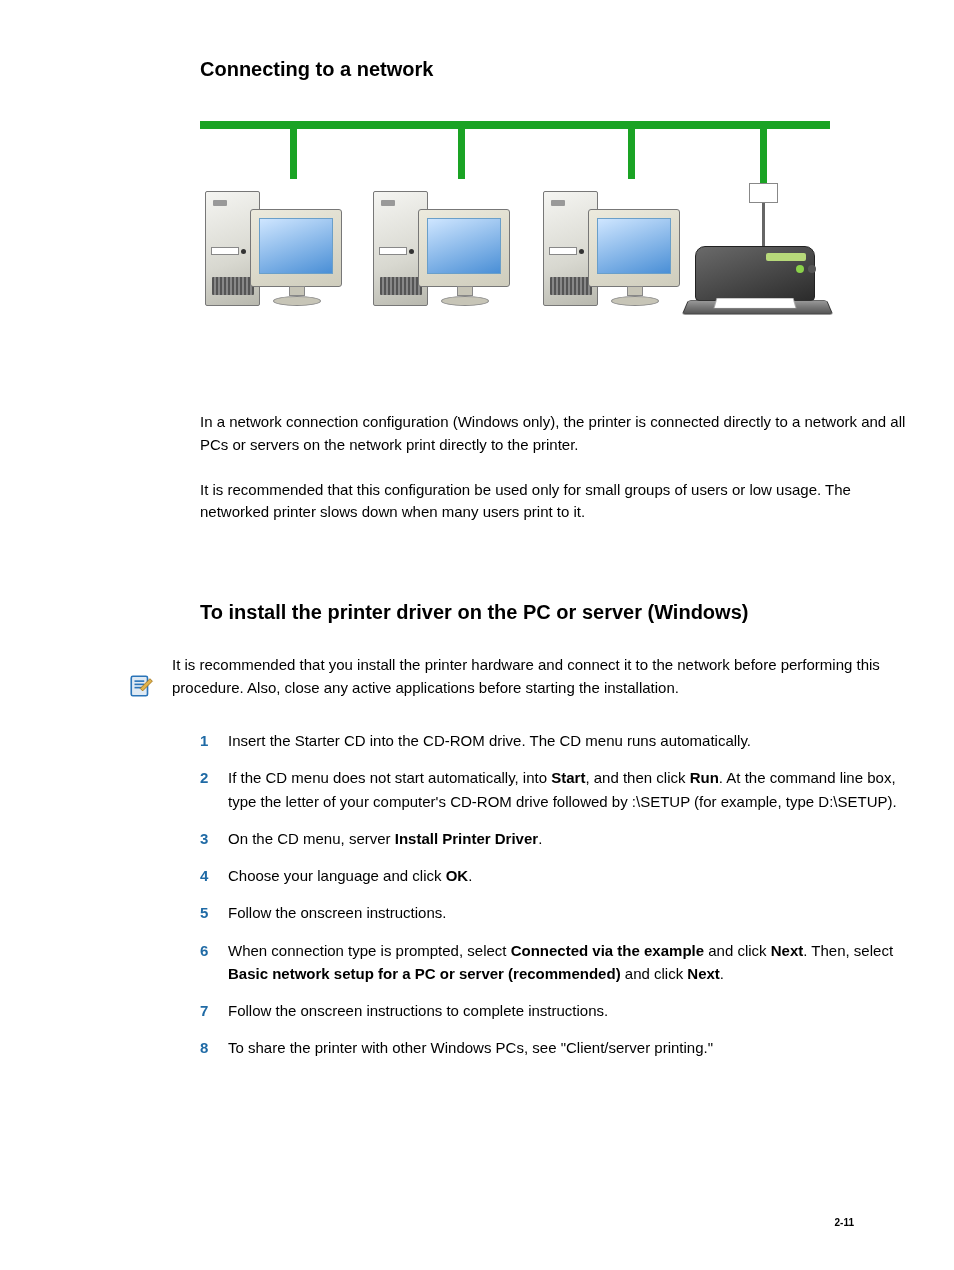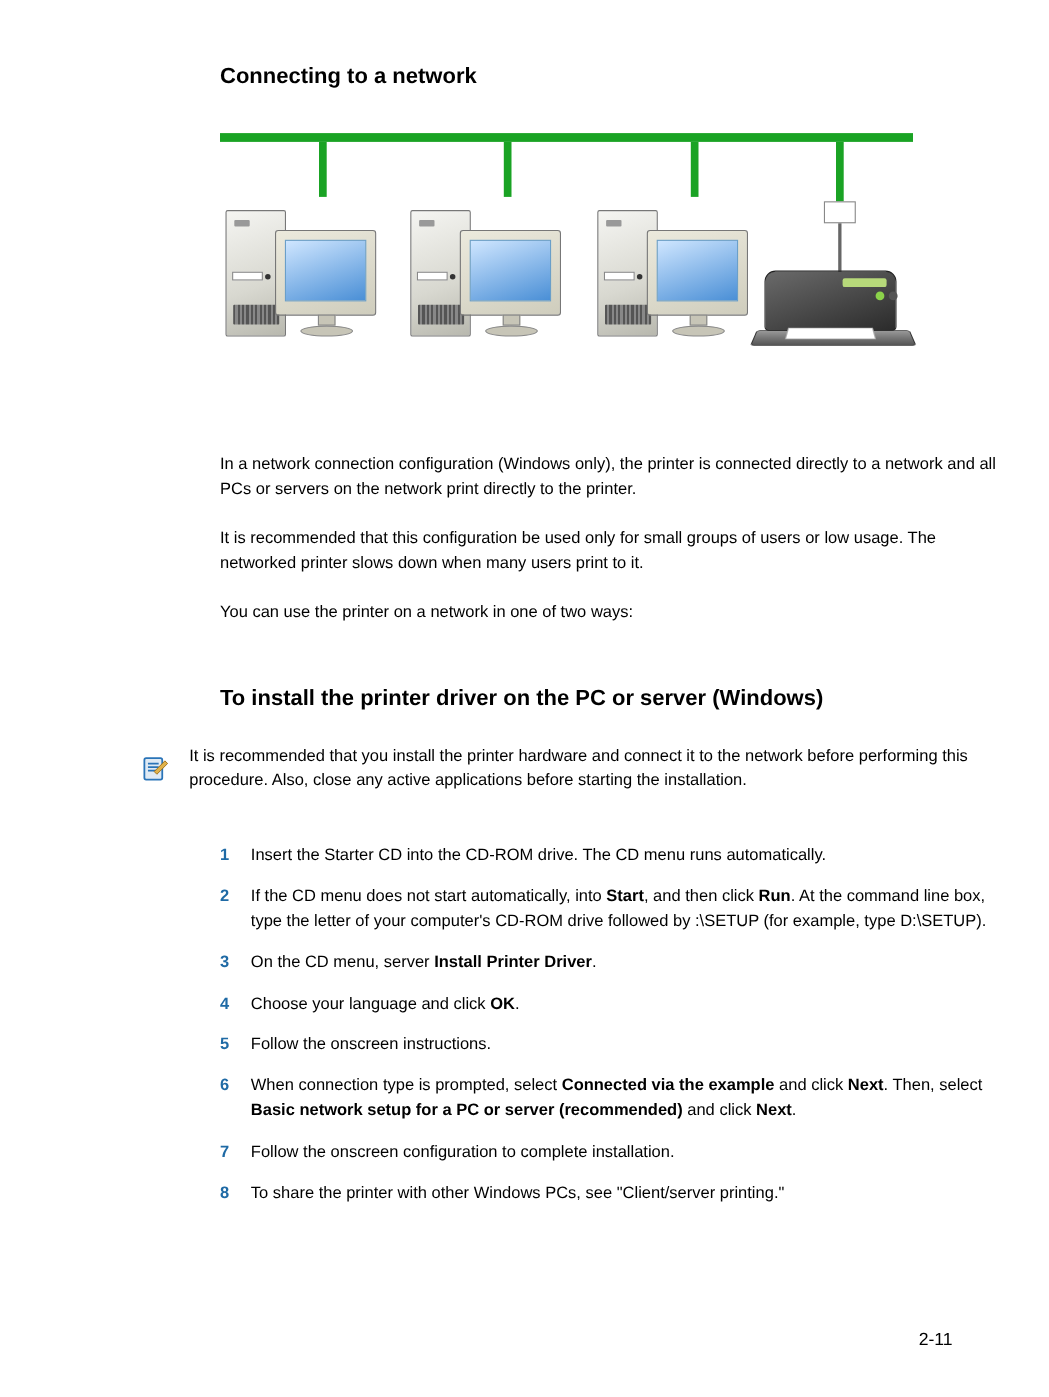--- a/index.html
+++ b/index.html
@@ -192,24 +192,24 @@
     line-height: 1.5;
   }
   h3.subheading {
     font-size: 20px;
     font-weight: bold;
     margin-top: 55px;
     margin-bottom: 30px;
   }
   .note-row {
     display: flex;
-    align-items: center;
+    align-items: flex-end;
     gap: 18px;
     margin-left: -72px;
-    margin-bottom: 44px;
+    margin-bottom: 30px;
   }
   .note-icon {
     flex: 0 0 26px;
     height: 26px;
   }
   .note-text { line-height: 1.5; }
   ol.steps {
     list-style: none;
     counter-reset: step;
   }
@@ -224,24 +224,24 @@
     content: counter(step);
     position: absolute;
     left: 0;
     top: 0;
     font-weight: bold;
     color: #1f6aa5;
   }
   .b { font-weight: bold; }
   .page-num {
     position: absolute;
-    right: 88px;
+    right: 100px;
     bottom: 42px;
-    font-weight: normal;
-    font-size: 16px;
+    font-weight: bold;
+    font-size: 10px;
   }
 </style>
 </head>
 <body>
 
 <div class="content">
   <h2 class="section-title">Connecting to a network</h2>
 
   <div class="diagram">
     <div class="bus-line"></div>
@@ -285,21 +285,20 @@
     <div class="printer">
       <div class="body"></div>
       <div class="tray"></div>
       <div class="paper"></div>
     </div>
   </div>
 
   <div class="desc-block">
     <p>In a network connection configuration (Windows only), the printer is connected directly to a network and all PCs or servers on the network print directly to the printer.</p><br>
     <p>It is recommended that this configuration be used only for small groups of users or low usage. The networked printer slows down when many users print to it.</p><br>
-    <p>You can use the printer on a network in one of two ways:</p>
   </div>
 
   <h3 class="subheading">To install the printer driver on the PC or server (Windows)</h3>
 
   <div class="note-row">
     <svg class="note-icon" viewBox="0 0 32 32">
       <rect x="4" y="4" width="20" height="24" rx="2" fill="#dfeaf4" stroke="#2a74b8" stroke-width="2"></rect>
       <line x1="8" y1="10" x2="20" y2="10" stroke="#2a74b8" stroke-width="2"></line>
       <line x1="8" y1="14" x2="20" y2="14" stroke="#2a74b8" stroke-width="2"></line>
       <line x1="8" y1="18" x2="20" y2="18" stroke="#2a74b8" stroke-width="2"></line>
@@ -316,18 +315,18 @@
     <li>
       <span>On the CD menu, server </span><span class="b">Install Printer Driver</span><span>.</span>
     </li>
     <li>
       <span>Choose your language and click </span><span class="b">OK</span><span>.</span>
     </li>
     <li><span>Follow the onscreen instructions.</span></li>
     <li>
       <span>When connection type is prompted, select </span><span class="b">Connected via the example</span><span> and click </span><span class="b">Next</span><span>. Then, select </span><span class="b">Basic network setup for a PC or server (recommended)</span><span> and click </span><span class="b">Next</span><span>.</span>
     </li>
-    <li><span>Follow the onscreen configuration to complete installation.</span></li>
+    <li><span>Follow the onscreen instructions to complete instructions.</span></li>
     <li><span>To share the printer with other Windows PCs, see "Client/server printing."</span></li>
   </ol>
 </div>
 
 <div class="page-num">2-11</div>
 
 </body></html>

